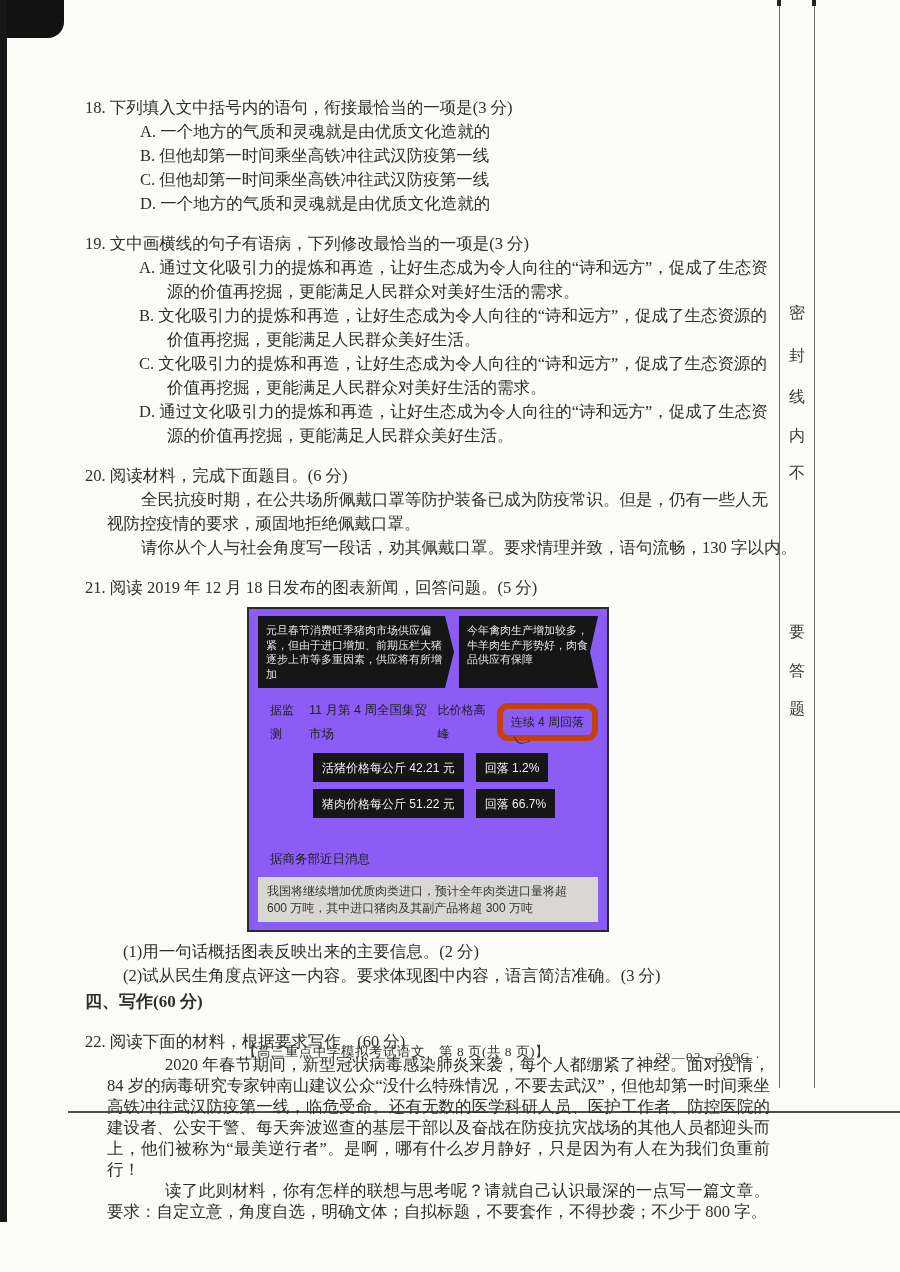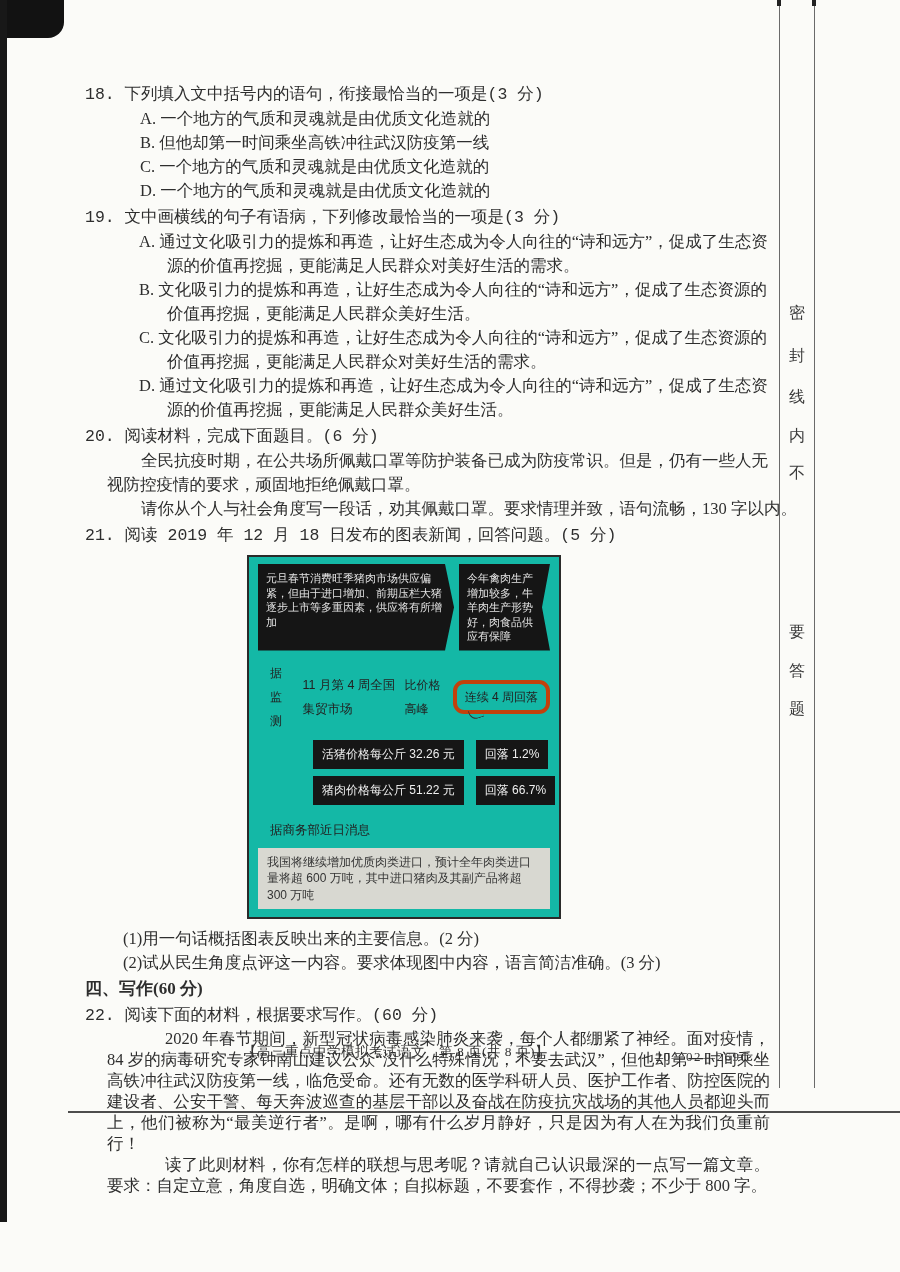--- a/index.html
+++ b/index.html
@@ -14,45 +14,45 @@
   .scan-strip  { position:absolute; left:0; top:0; width:7px; height:1222px; background:#181818; }
   .page-edge   { position:absolute; left:68px; top:1111px; width:832px; height:2px; background:#4d4d4d; }
 
   
   .seal-line   { position:absolute; top:0; width:1px; height:1088px; background:#6a6a6a; }
   .seal-nub    { position:absolute; top:0; width:4px; height:6px; background:#222; }
   .seal-char   { position:absolute; left:787px; width:20px; text-align:center; font-size:16px; color:#3a3a3a; }
 
   
   .content { position:absolute; left:85px; top:80px; width:685px; font-size:16.5px; line-height:24px; }
-  .stem    { margin-top:3px;font-family:Liberation Mono, monospace; }
+  .stem    { margin-top:16px; }
   .opt     { margin-left:55px; }
   .opt-hang{ margin-left:82px; text-indent:-28px; }
   .para    { margin-left:22px; text-indent:34px; }
   .para-nowrap { margin-left:22px; text-indent:34px; white-space:nowrap; }
   .subq    { margin-left:38px; }
   .sec-head{ font-weight:bold; font-size:17px; margin-top:2px; }
   .essay   { margin-left:22px; text-indent:58px; line-height:21px; text-align:justify; }
 
   
-  .infobox { box-sizing:border-box; width:314px; margin:7px 0 8px 162px; border:2px solid #2a2a2a;
-             padding:7px 9px 8px 9px; font-family:"Liberation Sans","DejaVu Sans",sans-serif; background:#14b8a6; }
+  .infobox { box-sizing:border-box; width:362px; margin:7px 0 8px 162px; border:2px solid #2a2a2a;
+             padding:7px 9px 8px 9px; font-family:"Liberation Sans","DejaVu Sans",sans-serif; background:#8b5cf6; }
   .banners { display:flex; gap:5px; }
   .banner  { background:#151515; color:#e3e3e3; font-size:11px; line-height:14.5px; padding:7px 10px 7px 8px; box-sizing:border-box; }
   .banner-left  { width:196px; clip-path:polygon(0 0, calc(100% - 9px) 0, 100% 50%, calc(100% - 9px) 100%, 0 100%); }
   .banner-right { flex:1; clip-path:polygon(0 0, 100% 0, calc(100% - 8px) 50%, 100% 100%, 0 100%); }
   .monitor-row { display:flex; align-items:center; gap:9px; margin:10px 0 0 12px; font-size:12px; color:#222; }
   .monitor-period { font-size:12.5px; }
-  .bubble { position:relative; border:4px solid #c2410c; border-radius:11px; padding:1px 8px; font-size:12px; white-space:nowrap; }
+  .bubble { position:relative; border:6px solid #c2410c; border-radius:11px; padding:1px 8px; font-size:12px; white-space:nowrap; }
   .bubble::after { content:""; position:absolute; left:12px; bottom:-9px; width:13px; height:9px;
                    border-left:1px solid #333; border-bottom:1px solid #333; border-bottom-left-radius:8px;
                    transform:rotate(-18deg); }
   .price-row { display:flex; gap:12px; margin:7px 0 0 55px; }
   .pbox { background:#161616; color:#efefef; font-size:12px; padding:2.5px 9px; white-space:nowrap; }
-  .source-note { margin:13px 0 0 12px; font-size:12.5px; color:#222; }
+  .source-note { margin:29px 0 0 12px; font-size:12.5px; color:#222; }
   .news-box { background:#d8d8d1; border-radius:0; margin-top:6px; padding:6px 9px; font-size:12px; line-height:16.5px; color:#333; }
 
   
   .footer-left  { position:absolute; left:243px; top:1043px; font-size:13.5px; letter-spacing:0.5px; color:#333; }
   .footer-right { position:absolute; left:645px; top:1049px; font-size:13px; letter-spacing:1.5px; color:#333; }
 </style>
 </head>
 <body>
 
 <div class="scan-corner"></div>
@@ -70,21 +70,21 @@
 <span class="seal-char" style="top:463px;">不</span>
 <span class="seal-char" style="top:622px;">要</span>
 <span class="seal-char" style="top:661px;">答</span>
 <span class="seal-char" style="top:699px;">题</span>
 
 <div class="content">
 
   <div class="stem">18. 下列填入文中括号内的语句，衔接最恰当的一项是(3 分)</div>
   <div class="opt">A. 一个地方的气质和灵魂就是由优质文化造就的</div>
   <div class="opt">B. 但他却第一时间乘坐高铁冲往武汉防疫第一线</div>
-  <div class="opt">C. 一个地方的气质和灵魂就是由优质文化造就的</div>
+  <div class="opt">C. 但他却第一时间乘坐高铁冲往武汉防疫第一线</div>
   <div class="opt">D. 一个地方的气质和灵魂就是由优质文化造就的</div>
 
   <div class="stem">19. 文中画横线的句子有语病，下列修改最恰当的一项是(3 分)</div>
   <div class="opt-hang">A. 通过文化吸引力的提炼和再造，让好生态成为令人向往的“诗和远方”，促成了生态资源的价值再挖掘，更能满足人民群众对美好生活的需求。</div>
   <div class="opt-hang">B. 文化吸引力的提炼和再造，让好生态成为令人向往的“诗和远方”，促成了生态资源的价值再挖掘，更能满足人民群众美好生活。</div>
   <div class="opt-hang">C. 文化吸引力的提炼和再造，让好生态成为令人向往的“诗和远方”，促成了生态资源的价值再挖掘，更能满足人民群众对美好生活的需求。</div>
   <div class="opt-hang">D. 通过文化吸引力的提炼和再造，让好生态成为令人向往的“诗和远方”，促成了生态资源的价值再挖掘，更能满足人民群众美好生活。</div>
 
   <div class="stem">20. 阅读材料，完成下面题目。(6 分)</div>
   <div class="para">全民抗疫时期，在公共场所佩戴口罩等防护装备已成为防疫常识。但是，仍有一些人无视防控疫情的要求，顽固地拒绝佩戴口罩。</div>
@@ -97,21 +97,21 @@
       <div class="banner banner-left">元旦春节消费旺季猪肉市场供应偏紧，但由于进口增加、前期压栏大猪逐步上市等多重因素，供应将有所增加</div>
       <div class="banner banner-right">今年禽肉生产增加较多，牛羊肉生产形势好，肉食品供应有保障</div>
     </div>
     <div class="monitor-row">
       <span>据监测</span>
       <span class="monitor-period">11 月第 4 周全国集贸市场</span>
       <span>比价格高峰</span>
       <span class="bubble">连续 4 周回落</span>
     </div>
     <div class="price-row">
-      <span class="pbox">活猪价格每公斤 32.26 元</span>
+      <span class="pbox">活猪价格每公斤 42.21 元</span>
       <span class="pbox">回落 1.2%</span>
     </div>
     <div class="price-row">
       <span class="pbox">猪肉价格每公斤 51.22 元</span>
       <span class="pbox">回落 66.7%</span>
     </div>
     <div class="source-note">据商务部近日消息</div>
     <div class="news-box">我国将继续增加优质肉类进口，预计全年肉类进口量将超 600 万吨，其中进口猪肉及其副产品将超 300 万吨</div>
   </div>
 

